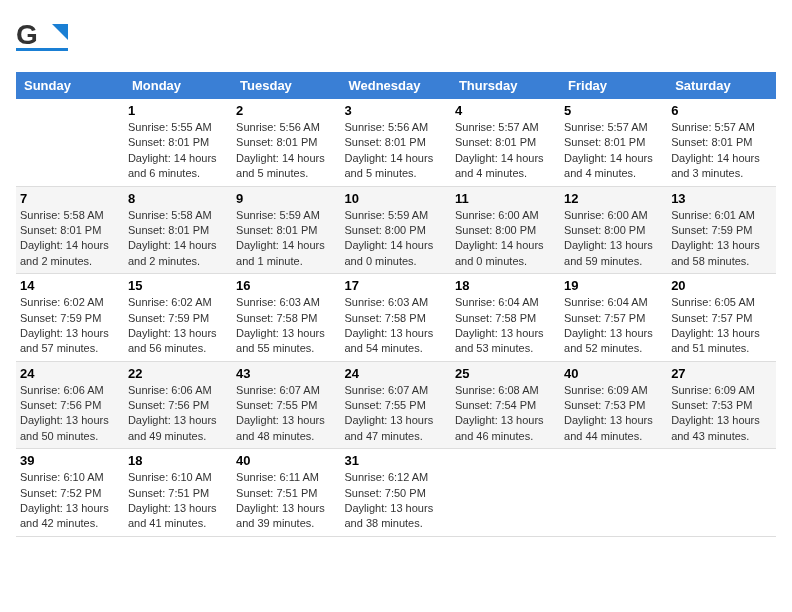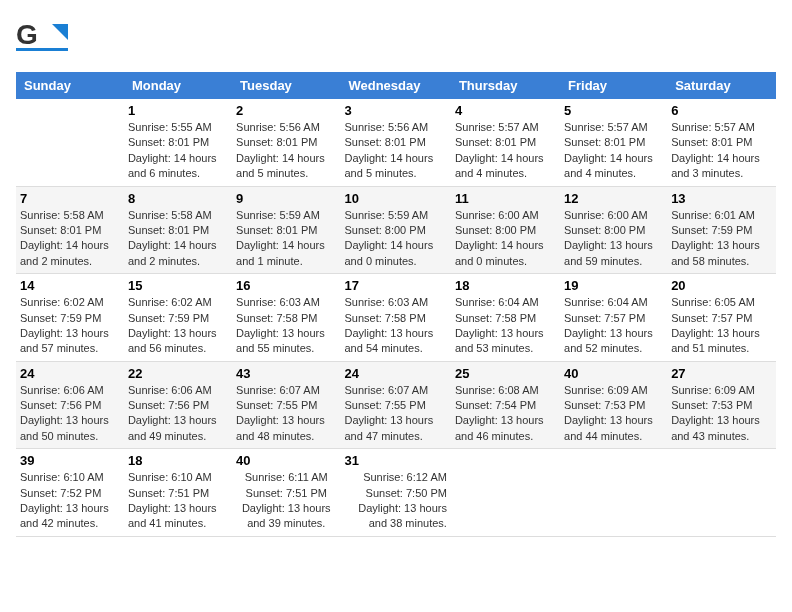--- a/index.html
+++ b/index.html
@@ -322,28 +322,28 @@
         </td>
         <td>
           <span class="day-number">18</span>
           <div class="cell-info" style="white-space: pre-line;">Sunrise: 6:10 AM
 Sunset: 7:51 PM
 Daylight: 13 hours
 and 41 minutes.</div>
         </td>
         <td>
           <span class="day-number">40</span>
-          <div class="cell-info" style="white-space: pre-line; text-align: center;">Sunrise: 6:11 AM
+          <div class="cell-info" style="white-space: pre-line;">Sunrise: 6:11 AM
 Sunset: 7:51 PM
 Daylight: 13 hours
 and 39 minutes.</div>
         </td>
         <td>
           <span class="day-number">31</span>
-          <div class="cell-info" style="white-space: pre-line; text-align: right;">Sunrise: 6:12 AM
+          <div class="cell-info" style="white-space: pre-line;">Sunrise: 6:12 AM
 Sunset: 7:50 PM
 Daylight: 13 hours
 and 38 minutes.</div>
         </td>
         <td></td>
         <td></td>
         <td></td>
       </tr>
     </tbody>
 </table>

